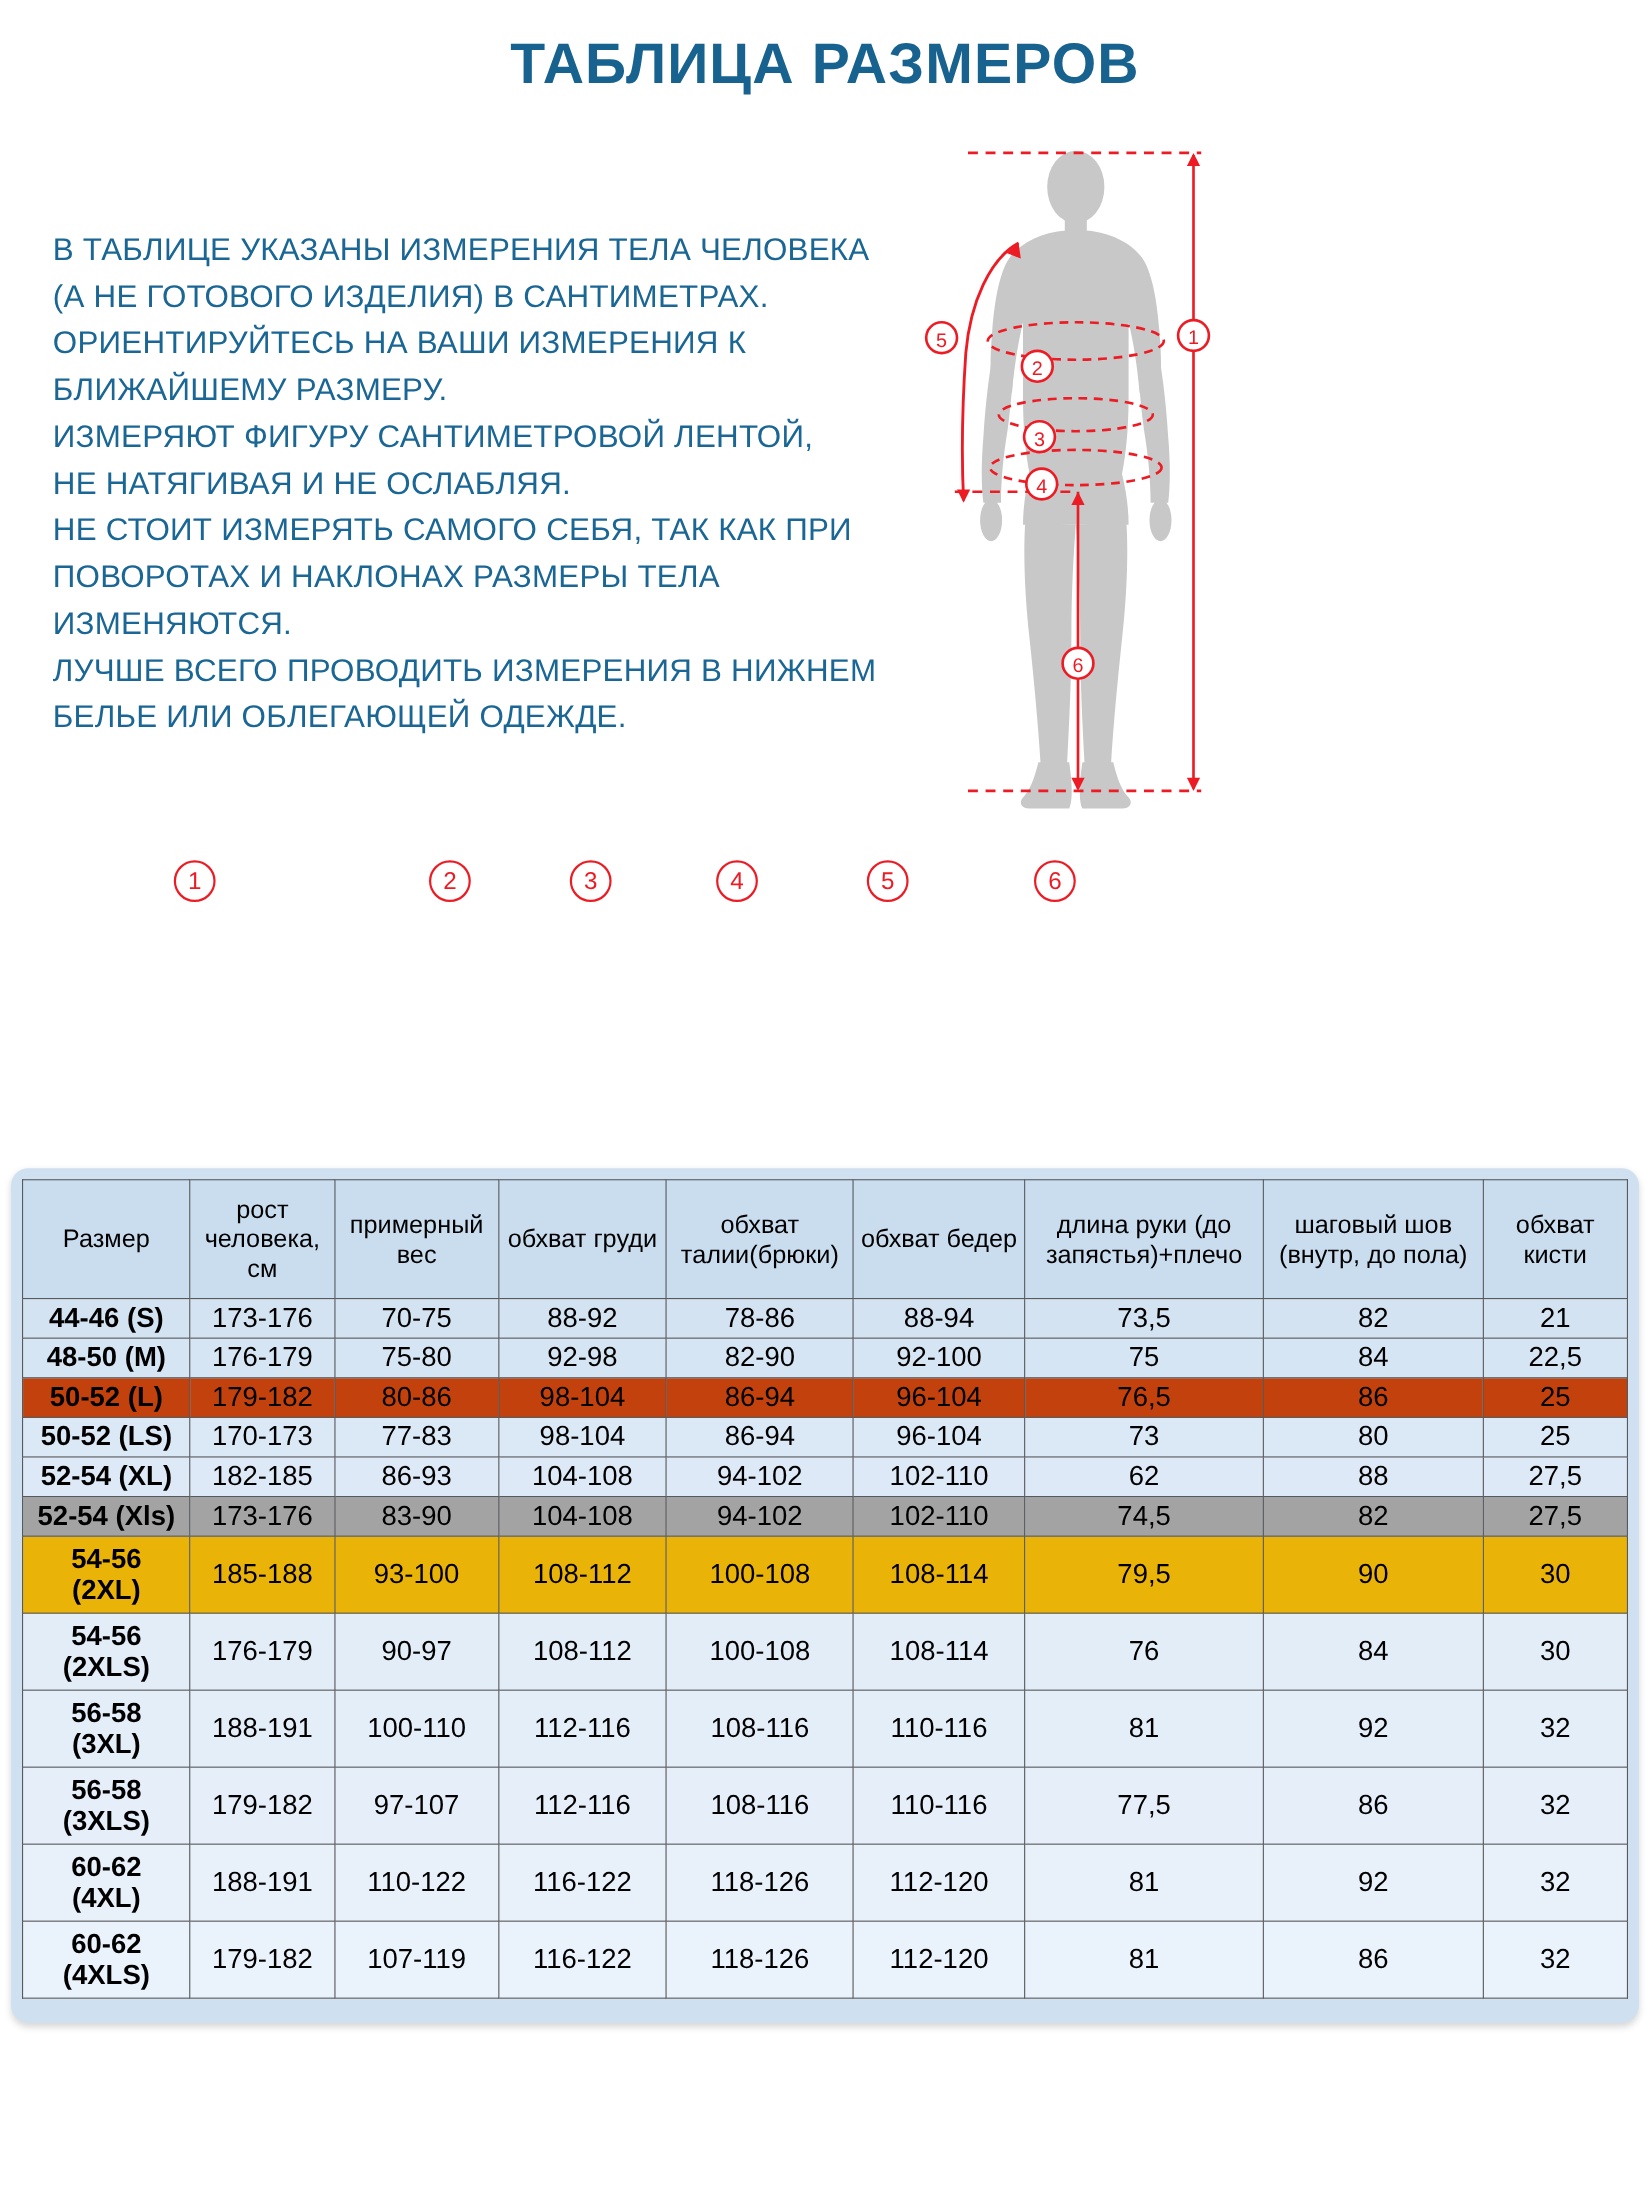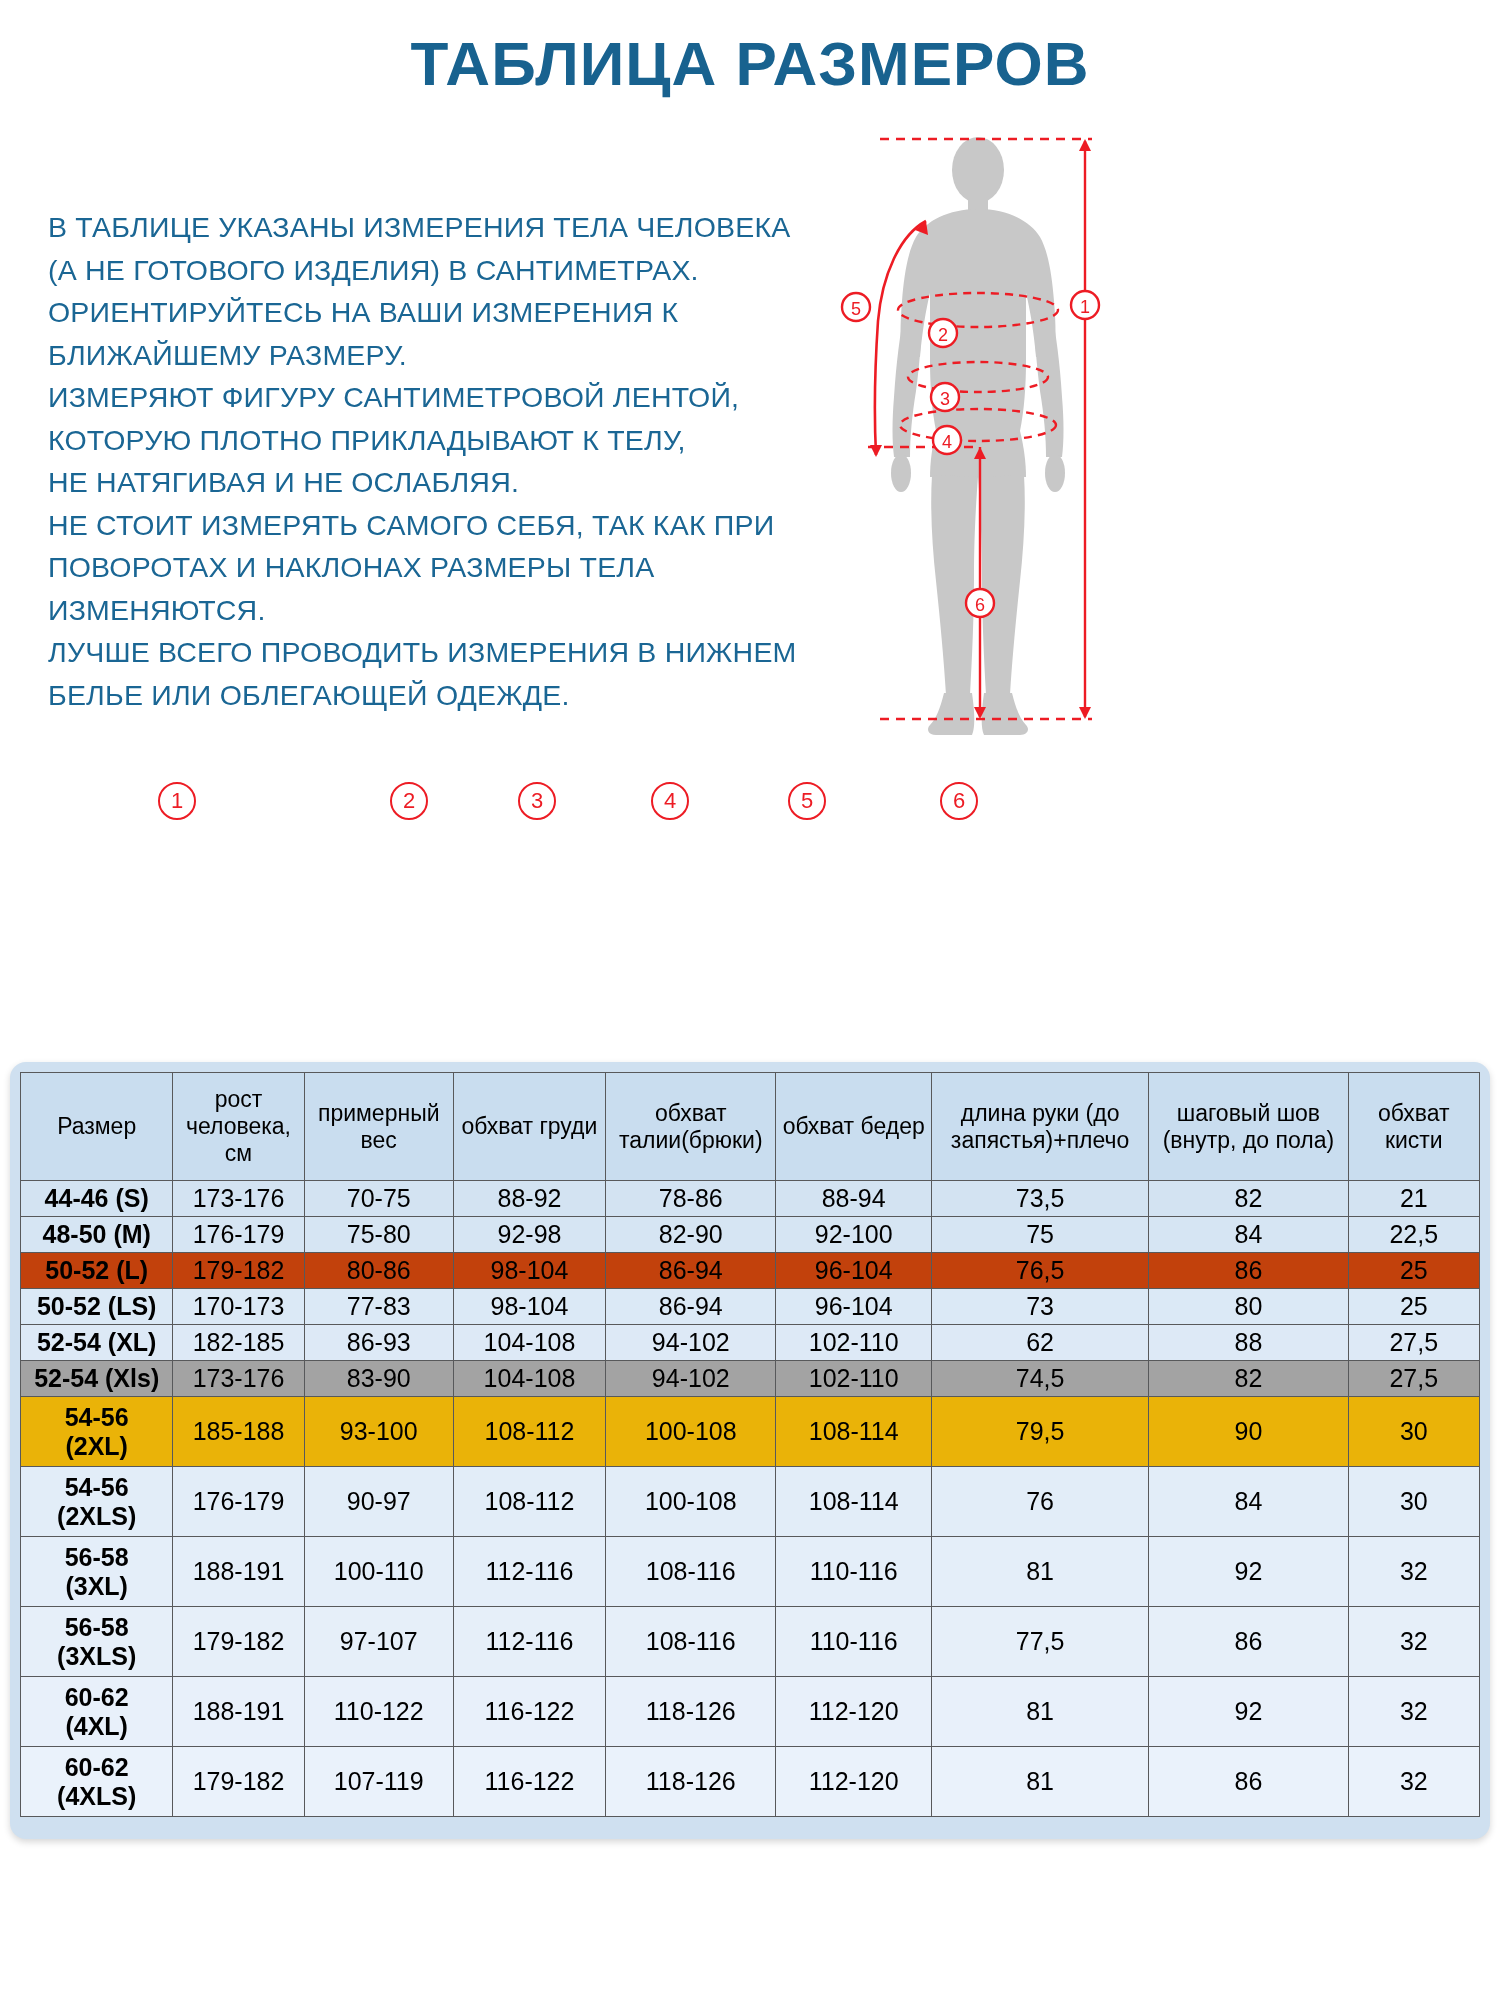--- a/index.html
+++ b/index.html
@@ -10,21 +10,21 @@
     font-family:"Liberation Sans", sans-serif;
     position:relative;
     overflow:hidden;
   }
 
   
   #title {
     position:absolute;
     left:0; right:0; top:28px;
     text-align:center;
-    font-size:62px;
+    font-size:52px;
     font-weight:bold;
     letter-spacing:1px;
     color:#18628f;
     font-family:"Liberation Sans", sans-serif;
     white-space:nowrap;
   }
 
   
   #intro {
     position:absolute;
@@ -126,21 +126,20 @@
 <body>
 
 <div id="title">ТАБЛИЦА РАЗМЕРОВ</div>
 
 <div id="intro">
     <span class="ln">В ТАБЛИЦЕ УКАЗАНЫ ИЗМЕРЕНИЯ ТЕЛА ЧЕЛОВЕКА</span>
     <span class="ln">(А НЕ ГОТОВОГО ИЗДЕЛИЯ)  В САНТИМЕТРАХ.</span>
     <span class="ln">ОРИЕНТИРУЙТЕСЬ НА ВАШИ ИЗМЕРЕНИЯ К</span>
     <span class="ln">БЛИЖАЙШЕМУ РАЗМЕРУ.</span>
     <span class="ln">ИЗМЕРЯЮТ ФИГУРУ САНТИМЕТРОВОЙ ЛЕНТОЙ,</span>
-    <span class="ln">КОТОРУЮ ПЛОТНО ПРИКЛАДЫВАЮТ К ТЕЛУ,</span>
     <span class="ln">НЕ НАТЯГИВАЯ И НЕ ОСЛАБЛЯЯ.</span>
     <span class="ln">НЕ СТОИТ ИЗМЕРЯТЬ САМОГО СЕБЯ, ТАК КАК ПРИ</span>
     <span class="ln">ПОВОРОТАХ И НАКЛОНАХ РАЗМЕРЫ ТЕЛА</span>
     <span class="ln">ИЗМЕНЯЮТСЯ.</span>
     <span class="ln">ЛУЧШЕ ВСЕГО ПРОВОДИТЬ ИЗМЕРЕНИЯ В НИЖНЕМ</span>
     <span class="ln">БЕЛЬЕ ИЛИ ОБЛЕГАЮЩЕЙ ОДЕЖДЕ.</span>
   </div>
 
 <div id="figure-wrap">
   <svg id="figure-svg" width="640" height="650" viewBox="0 0 640 650" xmlns="http://www.w3.org/2000/svg">

